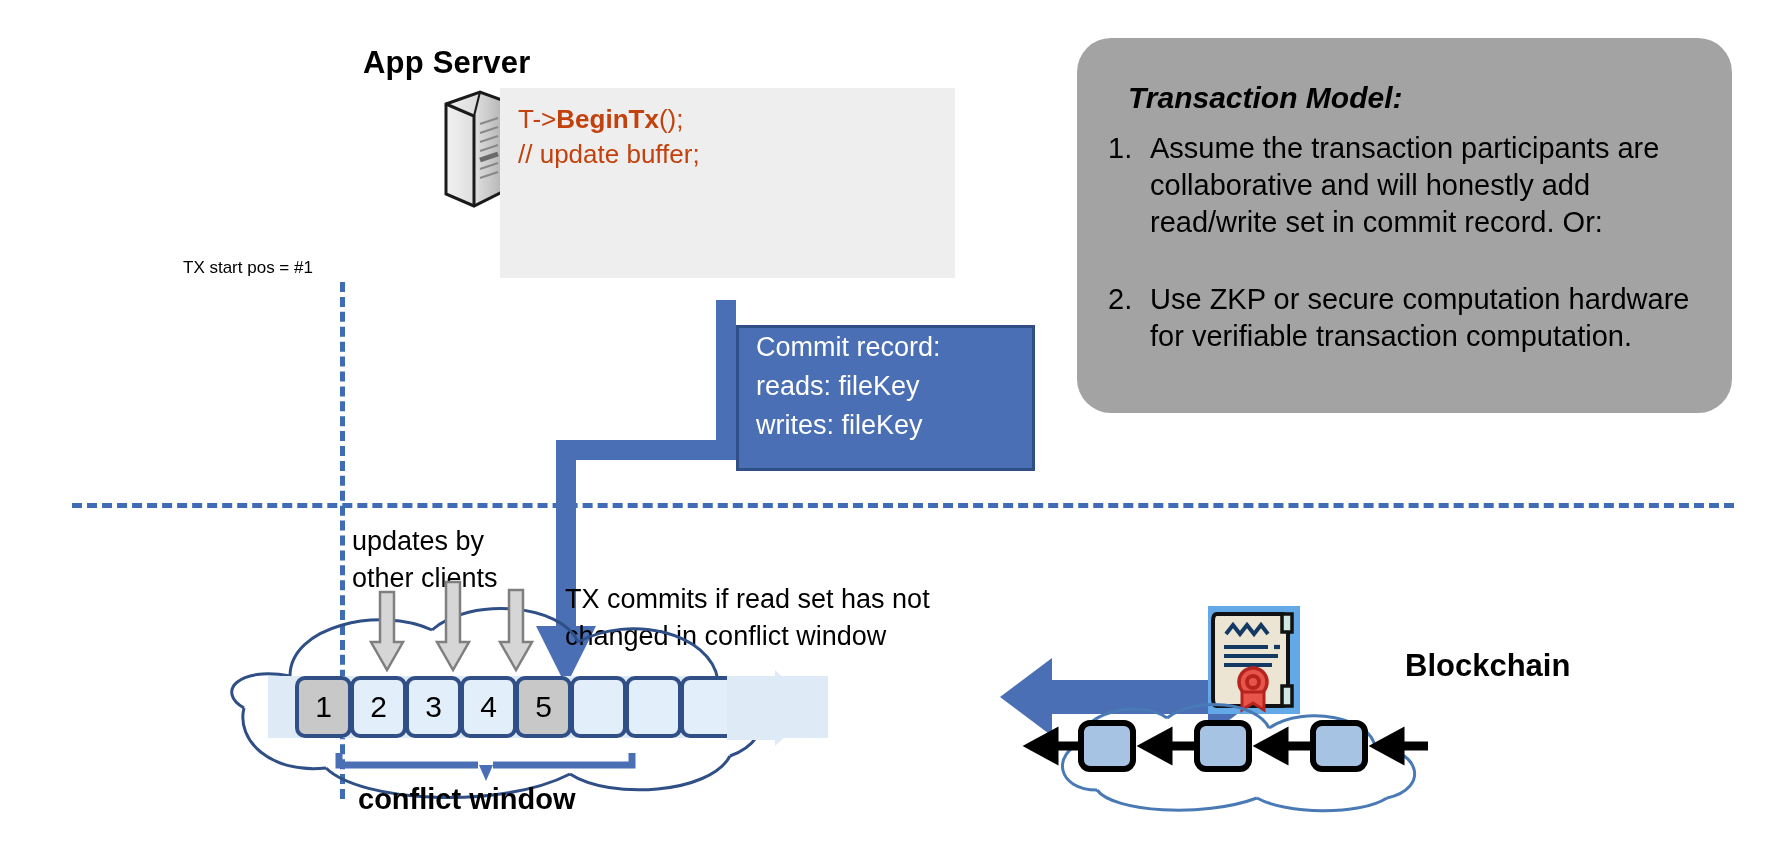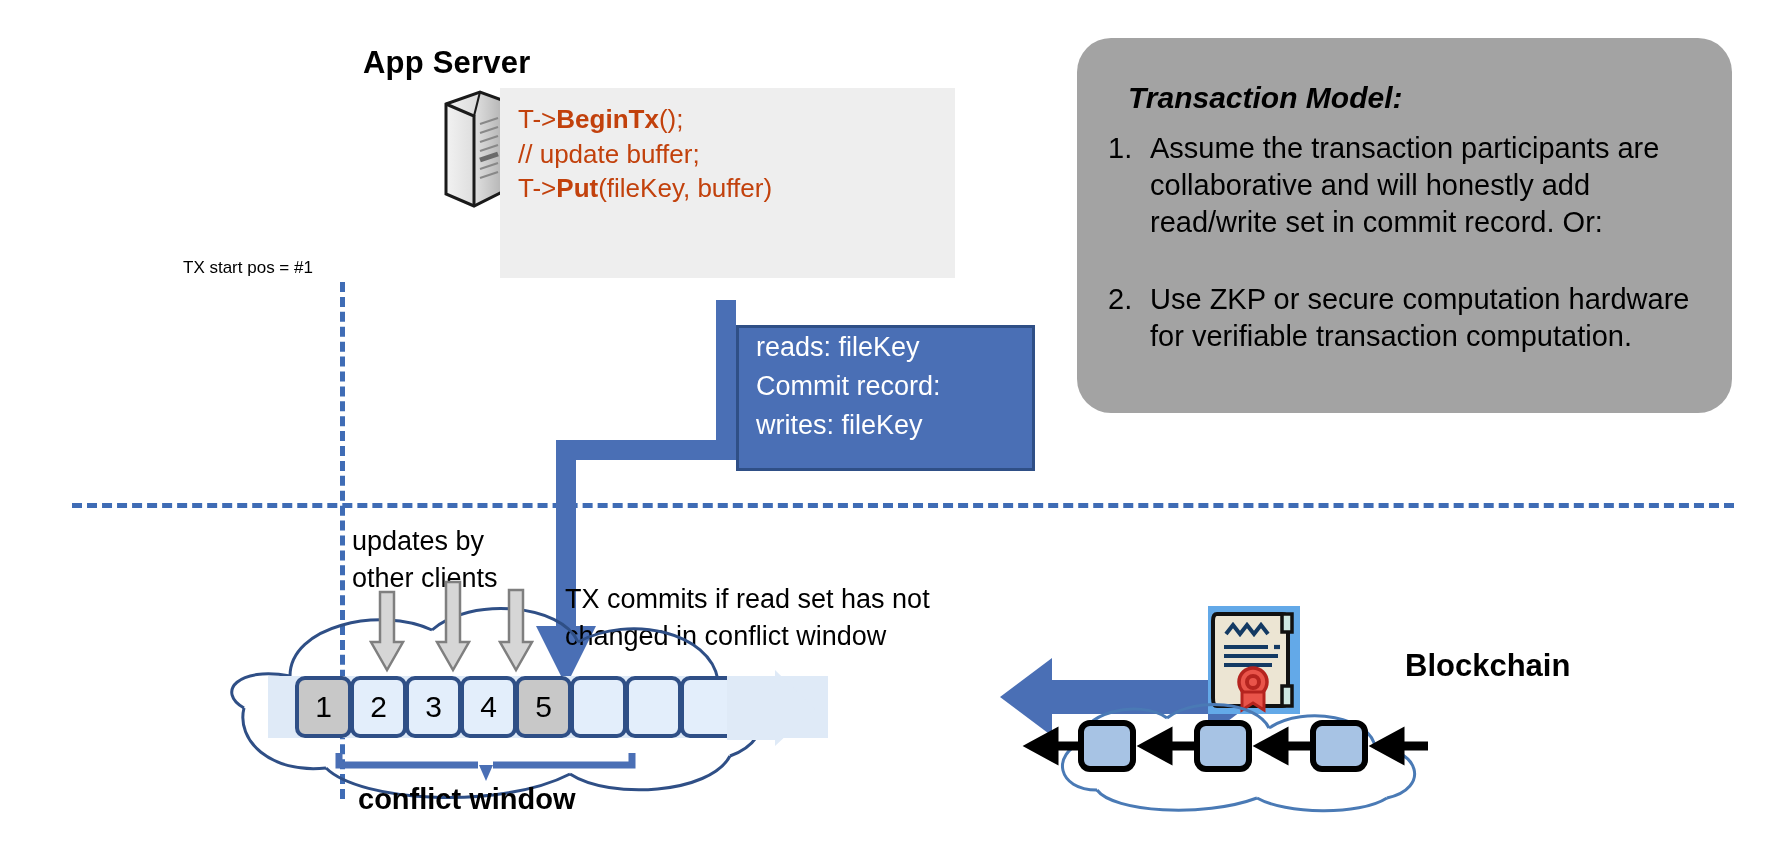--- a/index.html
+++ b/index.html
@@ -95,39 +95,38 @@
         <path d="M40 88 L58 82"></path>
     </g>
     <path d="M40 70 L58 64" stroke="#6a6a6a" stroke-width="5" fill="none"></path>
   </svg>
 </div>
 
 <div class="abs" id="code-box"></div>
 <div class="abs" id="code-text">
   <div><span>T-&gt;</span><b>BeginTx</b><span>();</span></div>
   <div><span>// update buffer;</span></div>
-  <div><span>T-&gt;</span><b>Put</b><span>(fileKey, buffer)</span></div>
 </div>
 
 <div class="abs" id="txstart-label">TX start pos = #1</div>
 <div class="abs" id="vdash"></div>
 
 <div class="abs" id="hdash"></div>
 
 <div class="abs" id="commit-arrow">
   <svg width="260" height="420" viewBox="0 0 260 420">
     <path d="M186 0 L186 150 L26 150 L26 332" fill="none" stroke="#4a6fb5" stroke-width="20"></path>
     <path d="M26 386 L-4 326 L56 326 Z" fill="#4a6fb5"></path>
   </svg>
 </div>
 
 <div class="abs" id="commit-box"></div>
 <div class="abs" id="commit-text">
+  <div>Commit record:</div>
   <div>reads: fileKey</div>
-  <div>Commit record:</div>
   <div>writes: fileKey</div>
 </div>
 
 <div class="abs" style="left:1077px;top:38px;width:655px;height:375px;background:#a3a3a3;border-radius:34px;">
   <div style="position:absolute;left:51px;top:43px;font-size:30px;font-style:italic;font-weight:bold;">Transaction Model:</div>
   <div style="position:absolute;left:31px;top:92px;width:600px;display:flex;font-size:29px;line-height:37px;">
     <span style="width:42px;flex:none;">1.</span>
     <span>Assume the transaction participants are collaborative and will honestly add read/write set in commit record.  Or:</span>
   </div>
   <div style="position:absolute;left:31px;top:243px;width:610px;display:flex;font-size:29px;line-height:37px;">

